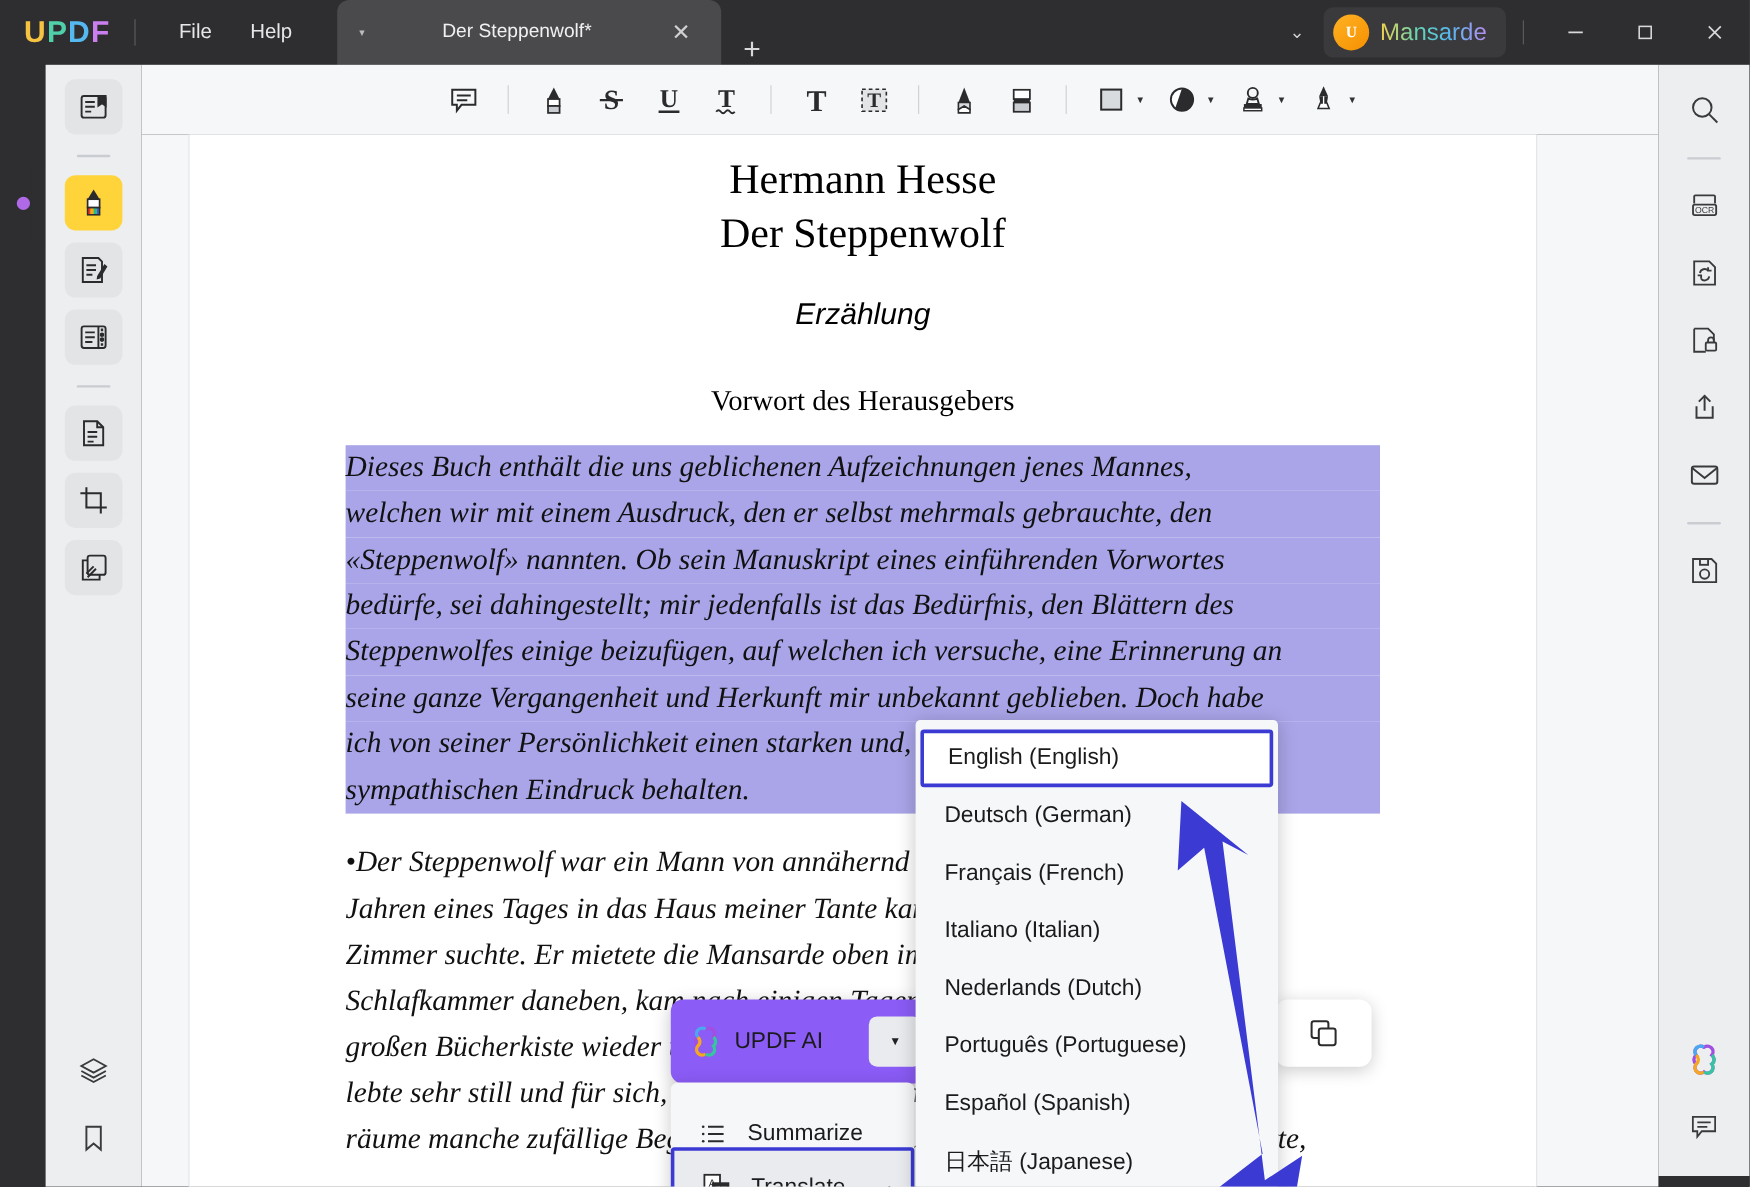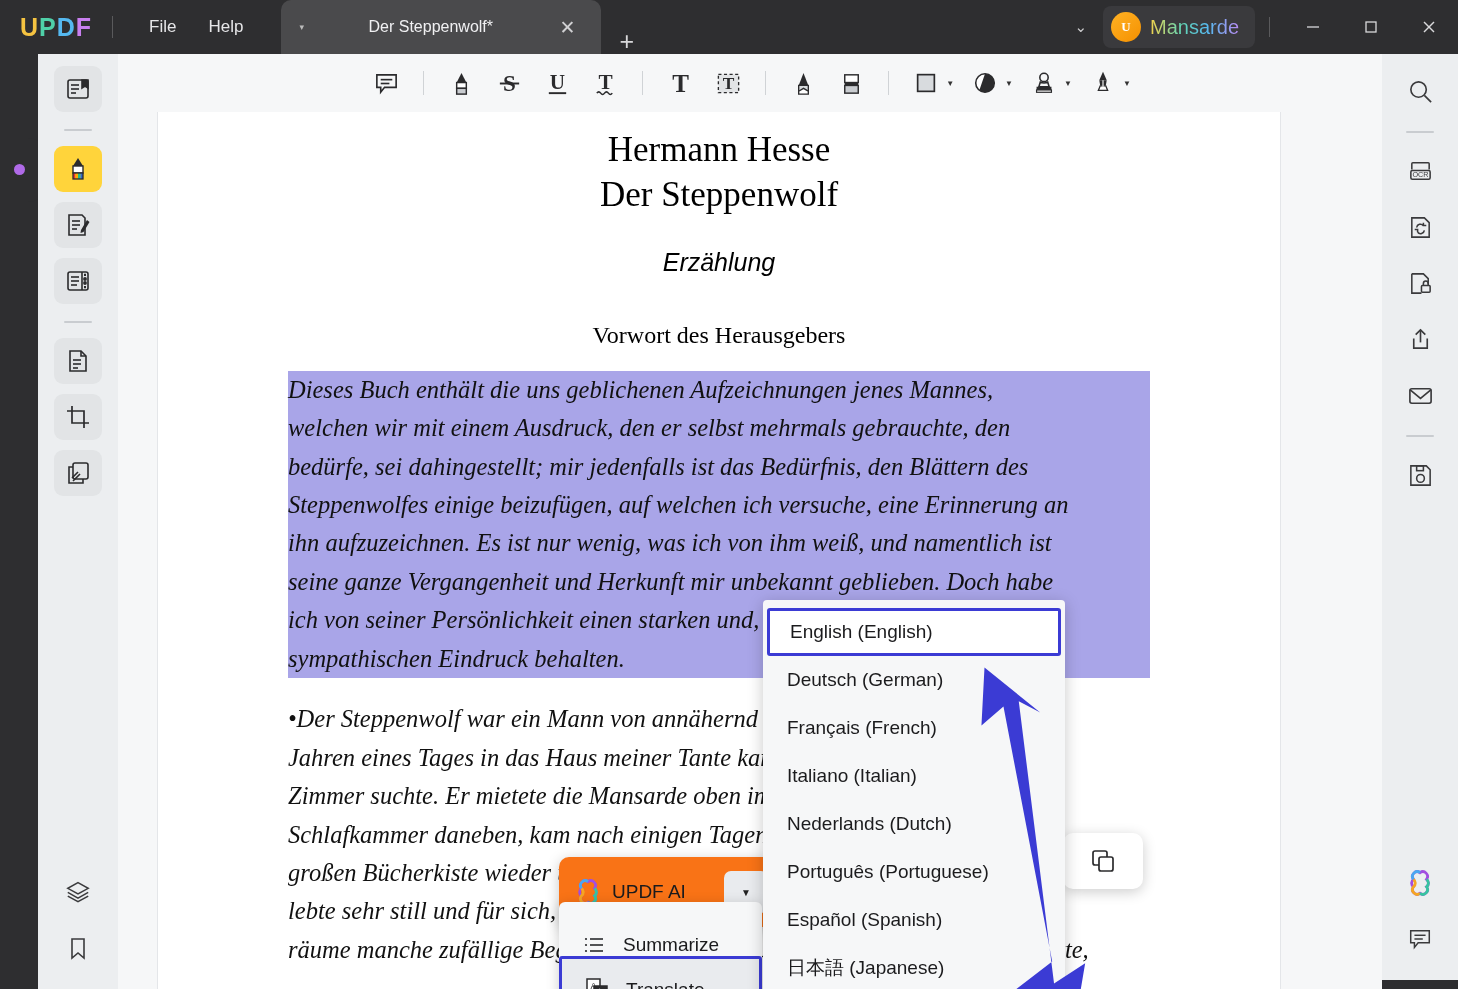--- a/index.html
+++ b/index.html
@@ -144,23 +144,23 @@
     font-family:"Liberation Serif", serif; font-size:24.5px;
     text-align:justify; line-height:1.57; margin-top:22px; color:#111;
   }
   .doc-p.sel { }
   .doc-p.sel .ln { background:#a9a5e8; }
   .ln { display:block; white-space:nowrap;font-style:italic; }
 
   
   .ai-bar {
     position:absolute; left:441px; top:721px; width:216px; height:70px;
-    background:#f97316; border-radius:10px;
+    background:#8b5cf6; border-radius:10px;
     box-shadow:0 3px 14px rgba(0,0,0,.22);
-    display:flex; align-items:center; padding-left:14px; z-index:40;margin-top:24px;
+    display:flex; align-items:center; padding-left:14px; z-index:40;
   }
   .ai-logo { width:30px; height:30px; margin-right:9px; }
   .ai-label { font-size:19px; color:#1b1b1d; }
   .ai-caret {
     margin-left:auto; width:44px; height:42px; background:#e9ebee;
     border-radius:7px; margin-right:7px;
     display:flex; align-items:center; justify-content:center; cursor:pointer;
     font-size:10px; color:#222;
   }
 
@@ -463,23 +463,23 @@
     <div class="doc-scroll">
       <div class="page">
         <div class="doc-title">Hermann Hesse</div>
         <div class="doc-title">Der Steppenwolf</div>
         <div class="doc-sub">Erzählung</div>
         <div class="doc-h2">Vorwort des Herausgebers</div>
 
         <div class="doc-p sel">
           <span class="ln">Dieses  Buch  enthält  die  uns  geblichenen  Aufzeichnungen  jenes  Mannes,</span>
           <span class="ln">welchen  wir  mit  einem  Ausdruck,  den  er  selbst  mehrmals  gebrauchte,  den</span>
+          <span class="ln">«Steppenwolf»  nannten.  Ob  sein  Manuskript  eines  einführenden  Vorwortes</span>
           <span class="ln">bedürfe, sei dahingestellt; mir jedenfalls ist das Bedürfnis, den Blättern des</span>
           <span class="ln">Steppenwolfes einige beizufügen, auf welchen ich versuche, eine Erinnerung an</span>
-          <span class="ln">ihn aufzuzeichnen. Es ist nur wenig, was ich von ihm weiß, und namentlich ist</span>
           <span class="ln">seine ganze Vergangenheit und Herkunft mir unbekannt geblieben. Doch habe</span>
           <span class="ln">ich von seiner Persönlichkeit einen starken und, wie ich trotz allem sagen muß,</span>
           <span class="ln">sympathischen Eindruck behalten.</span>
         </div>
 
         <div class="doc-p">
           <span class="ln">•Der Steppenwolf war ein Mann von annähernd fünfzig Jahren, der vor einigen</span>
           <span class="ln">Jahren eines Tages in das Haus meiner Tante kam und ein möblierten</span>
           <span class="ln">Zimmer suchte. Er mietete die Mansarde oben im Dachstock und die kleine</span>
           <span class="ln">Schlafkammer daneben, kam nach einigen Tagen mit zwei Koffem und einer</span>

